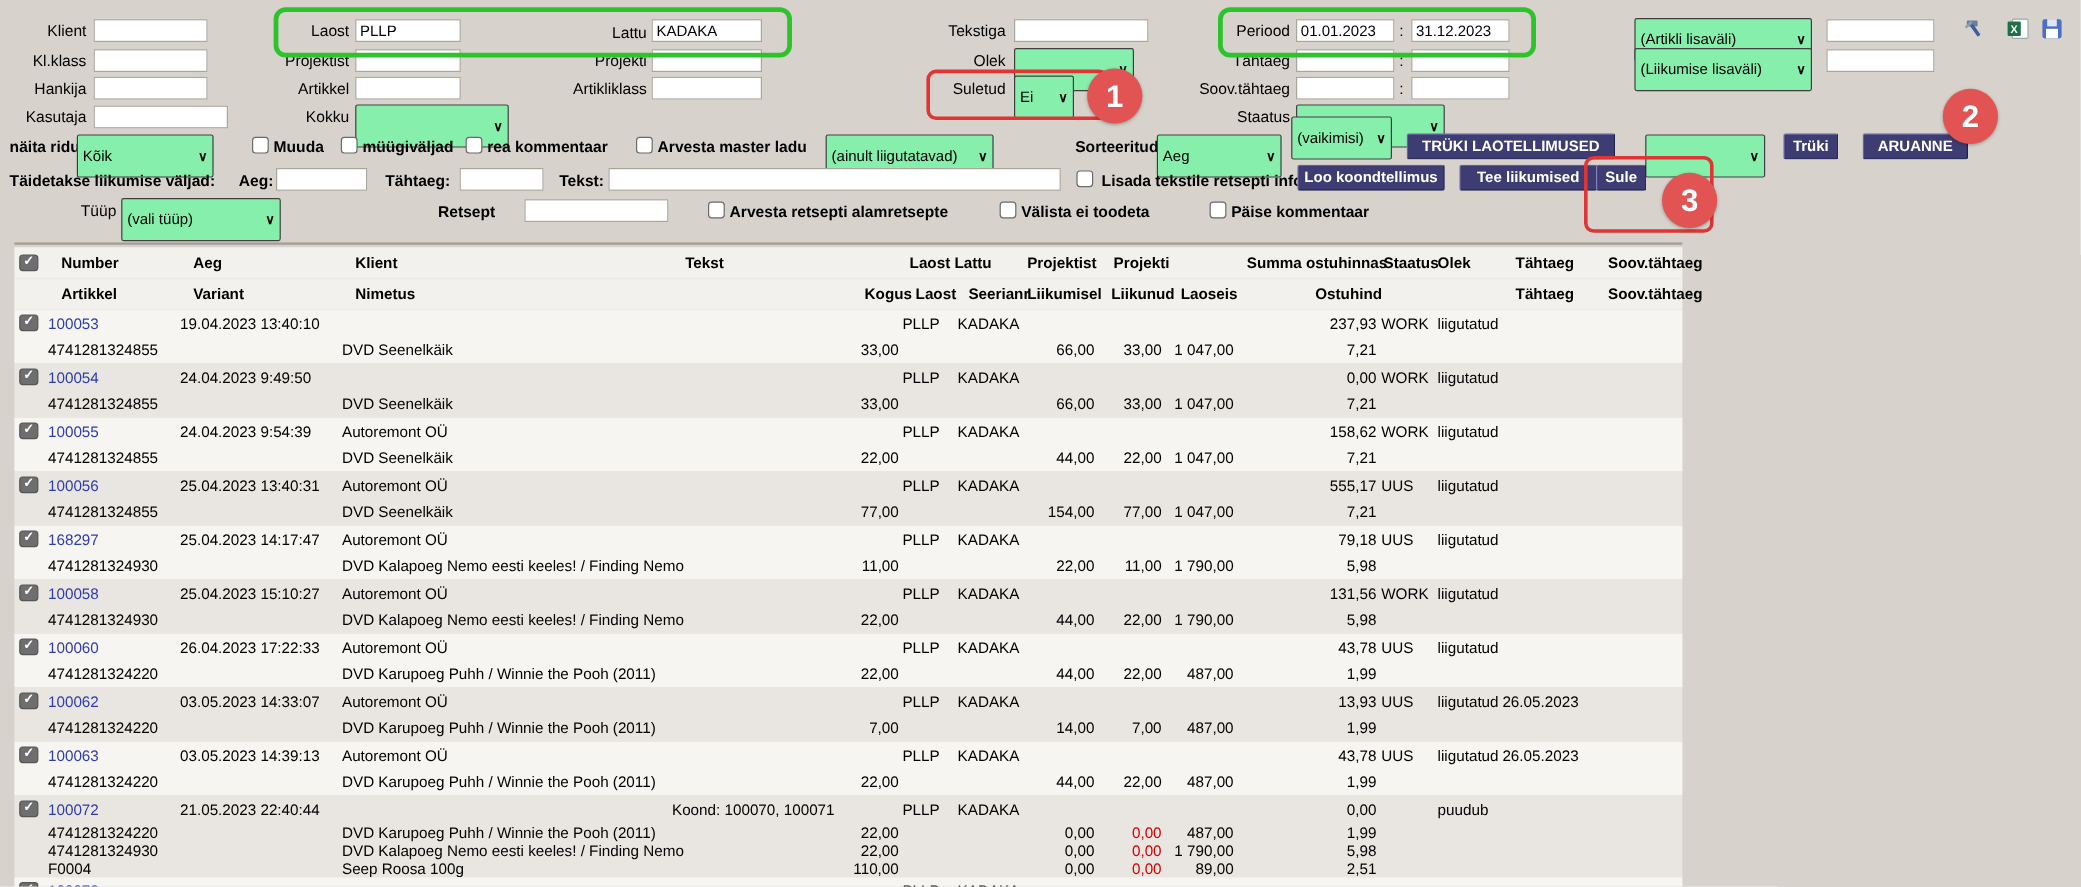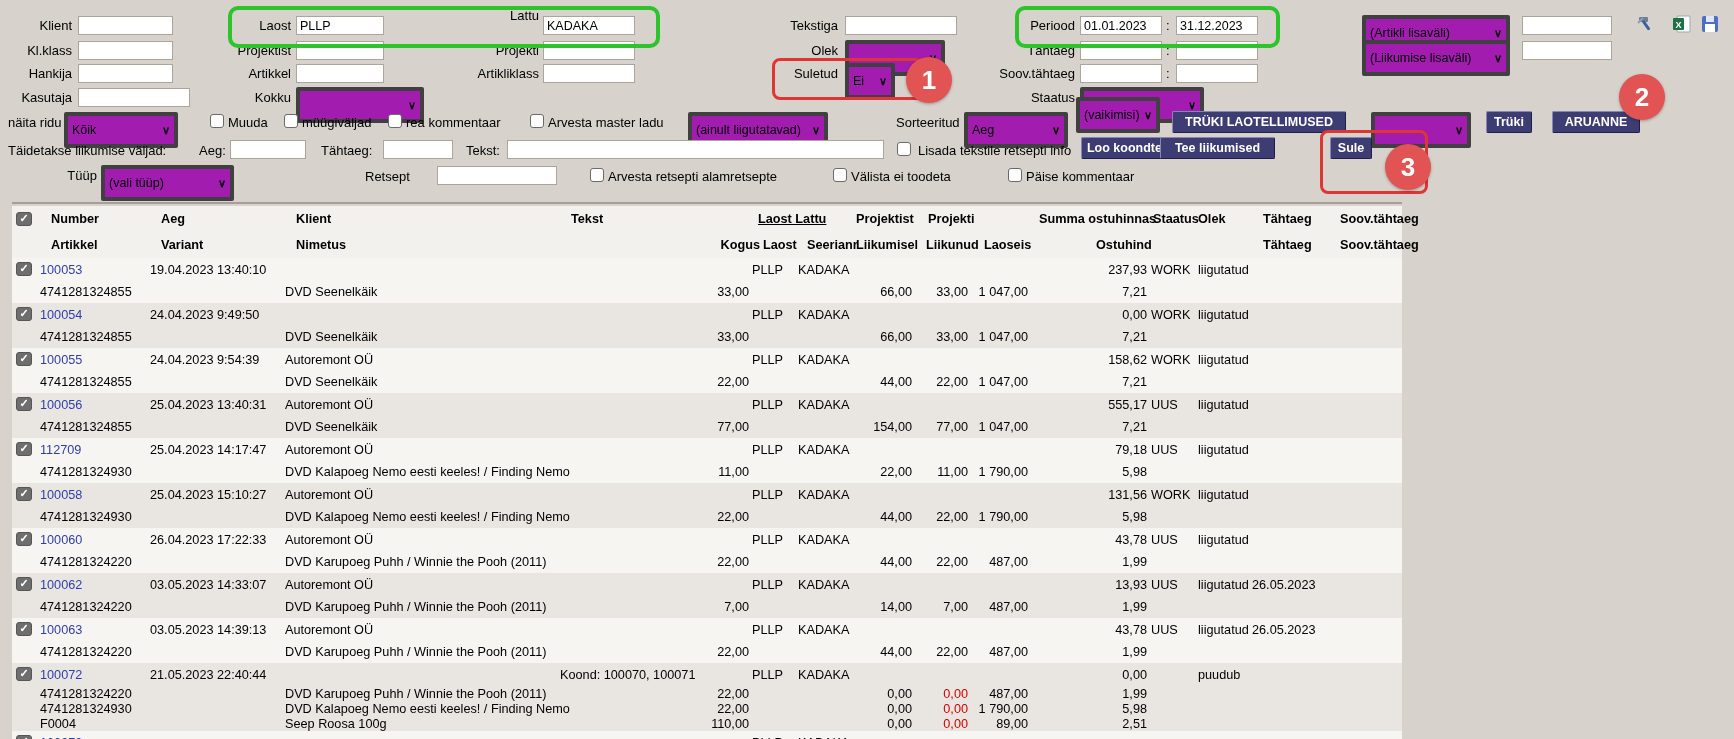--- a/index.html
+++ b/index.html
@@ -1,22 +1,22 @@
 <!DOCTYPE html>
 <html><head>
 <meta charset="utf-8">
 <style>
   html,body{margin:0;padding:0;}
   #canvas{position:relative;width:1734px;height:739px;background:#d7d3cc;overflow:hidden;
           font-family:"Liberation Sans",sans-serif;color:#000;}
   .lbl{position:absolute;font-size:13px;line-height:19px;text-align:right;white-space:nowrap;}
-  .lbl-l{position:absolute;font-size:13px;line-height:19px;text-align:left;white-space:nowrap;}
+  .lbl-l{position:absolute;font-size:13px;line-height:19px;text-align:left;white-space:nowrap;font-weight:bold;}
   .inp{position:absolute;box-sizing:border-box;height:19px;border:1px solid #aaa59d;background:#fff;
        font-family:"Liberation Sans",sans-serif;font-size:12.5px;padding:0 3px;}
-  .sel{position:absolute;box-sizing:border-box;height:36px;border:4px solid #404040;background:#a21caf;
+  .sel{position:absolute;box-sizing:border-box;height:36px;border:1px solid #404040;background:#86efac;
        border-radius:2px;display:flex;align-items:center;justify-content:space-between;
        font-size:12.5px;padding:0 4px;cursor:pointer;white-space:nowrap;}
   .sel .chev{font-weight:bold;font-size:11px;margin-left:4px;}
   .btn{position:absolute;box-sizing:border-box;height:22px;background:#3d3d74;color:#fff;
        font-weight:bold;font-size:12.5px;display:flex;align-items:center;justify-content:center;
        border:1px solid #1f1f45;border-top-color:#8585b8;border-left-color:#8585b8;border-radius:2px;
        cursor:pointer;white-space:nowrap;padding:0 6px;}
   .cb{position:absolute;box-sizing:border-box;width:14px;height:14px;border:1.5px solid #6b6b6b;
       border-radius:3px;background:#fff;cursor:pointer;}
   .cb.checked{background:#6e6e6e;border-color:#565656;color:#fff;font-size:11px;line-height:11px;
@@ -49,42 +49,42 @@
   .co-lattu{left:786px;}
   .co-seerianr{left:784px;}
   .co-liikumisel{left:818px;width:82px;}
   .co-liikunud{left:902px;width:54px;}
   .co-laoseis{left:958px;width:58px;}
   .co-summa{left:1058px;width:77px;}
   .co-staatus{left:1139px;}
   .co-olek{left:1186px;}
   .co-taht{left:1240px;}
   .co-soov{left:1317px;}
-  .co-h-laostlattu{left:735px;text-decoration:underline;}
+  .co-h-laostlattu{left:735px;}
   .co-h-projektist{left:833px;}
   .co-h-projekti{left:905px;}
   .co-h-summa{left:1016px;}
   .co-h-staatus{left:1130px;}
   .co-h-olek{left:1175px;}
   .co-h-liikumisel{left:833px;}
   .co-h-liikunud{left:903px;}
   .co-h-laoseis{left:961px;}
   .co-h-ostuhind{left:1073px;}
   .ic{position:absolute;width:20px;height:20px;cursor:pointer;}
 </style>
 </head>
 <body>
 
 <div id="canvas">
 
   <span class="lbl" style="left:0;top:16px;width:72px">Klient</span>
   <input class="inp" style="left: 78px; top: 16px; width: 95px;" value="">
   <span class="lbl" style="left:180px;top:16px;width:111px">Laost</span>
   <input class="inp" style="left: 296px; top: 16px; width: 88px;" value="PLLP">
-  <span class="lbl" style="left:420px;top:6px;width:119px">Lattu</span>
+  <span class="lbl" style="left:420px;top:18px;width:119px">Lattu</span>
   <input class="inp" style="left: 543px; top: 16px; width: 92px;" value="KADAKA">
   <span class="lbl" style="left:700px;top:16px;width:138px">Tekstiga</span>
   <input class="inp" style="left: 845px; top: 16px; width: 112px;" value="">
   <span class="lbl" style="left:945px;top:16px;width:130px">Periood</span>
   <input class="inp" style="left: 1080px; top: 16px; width: 82px;" value="01.01.2023">
   <span class="colon" style="left:1166px;top:16px">:</span>
   <input class="inp" style="left: 1176px; top: 16px; width: 82px;" value="31.12.2023">
   <div class="sel" style="left:1362px;top:15px;width:148px">
     <span>(Artikli lisaväli)</span>
       <span class="chev">∨</span>
@@ -194,21 +194,21 @@
   <span class="lbl-l" style="left:8px;top:141px">Täidetakse liikumise väljad:</span>
   <span class="lbl-l" style="left:199px;top:141px">Aeg:</span>
   <input class="inp" style="left: 230px; top: 140px; width: 76px;">
   <span class="lbl-l" style="left:321px;top:141px">Tähtaeg:</span>
   <input class="inp" style="left: 383px; top: 140px; width: 70px;">
   <span class="lbl-l" style="left:466px;top:141px">Tekst:</span>
   <input class="inp" style="left: 507px; top: 140px; width: 377px;">
   <div class="cb" style="left:897px;top:142px"></div>
   <span class="lbl-l" style="left:918px;top:141px">Lisada tekstile retsepti info</span>
   <button class="btn" style="left:1081px;top:137px;width:123px">Loo koondtellimus</button>
-  <button class="btn" style="left:1160px;top:137px;width:115px">Tee liikumised</button>
+  <button class="btn" style="left:1216px;top:137px;width:115px">Tee liikumised</button>
   <button class="btn" style="left:1330px;top:137px;width:42px">Sule</button>
 
   <span class="lbl" style="left:40px;top:166px;width:57px">Tüüp</span>
   <div class="sel" style="left:101px;top:165px;width:133px">
     <span>(vali tüüp)</span>
       <span class="chev">∨</span>
   </div>
   <span class="lbl-l" style="left:365px;top:167px">Retsept</span>
   <input class="inp" style="left: 437px; top: 166px; width: 120px;">
   <div class="cb" style="left:590px;top:168px"></div>
@@ -341,21 +341,21 @@
           <span class="tc co-kogus num">77,00</span>
           <span class="tc co-liikumisel num">154,00</span>
           <span class="tc co-liikunud num">77,00</span>
           <span class="tc co-laoseis num">1 047,00</span>
           <span class="tc co-summa num">7,21</span>
         </div>
       </div>
       <div class="trow g-light" style="top: 438px; height: 45px;">
         <div style="position: absolute; left: 0px; top: 0px; width: 100%; height: 23px;">
           <div class="cb checked co-cb" style="position: absolute; top: 4px;">✓</div>
-          <span class="tc co-number link">112709</span>
+          <span class="tc co-number link">168297</span>
           <span class="tc co-aeg">25.04.2023 14:17:47</span>
           <span class="tc co-klient">Autoremont OÜ</span>
           <span class="tc co-tekst"></span>
           <span class="tc co-laost">PLLP</span>
           <span class="tc co-lattu">KADAKA</span>
           <span class="tc co-summa num">79,18</span>
           <span class="tc co-staatus">UUS</span>
           <span class="tc co-olek">liigutatud</span>
           <span class="tc co-taht"></span>
         </div>

